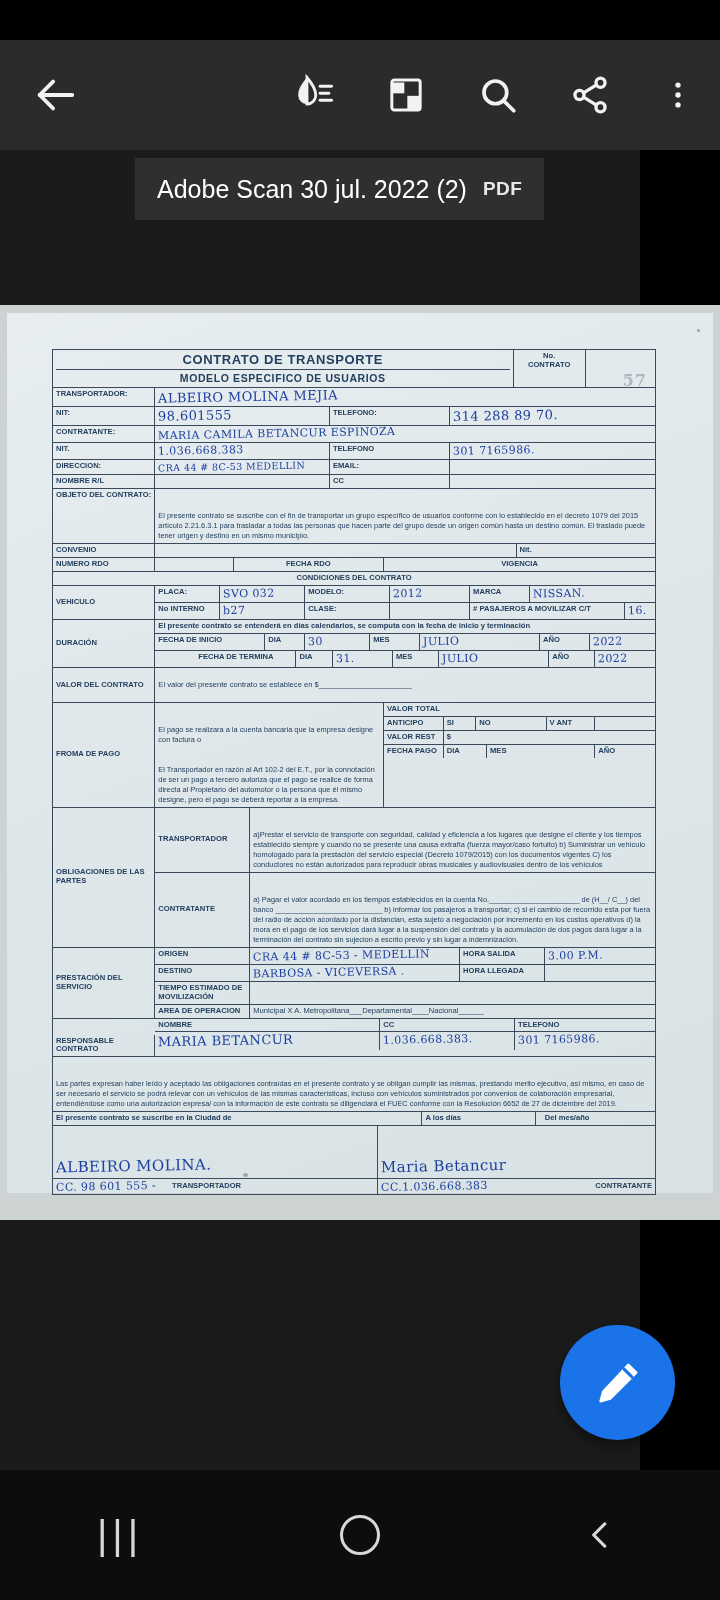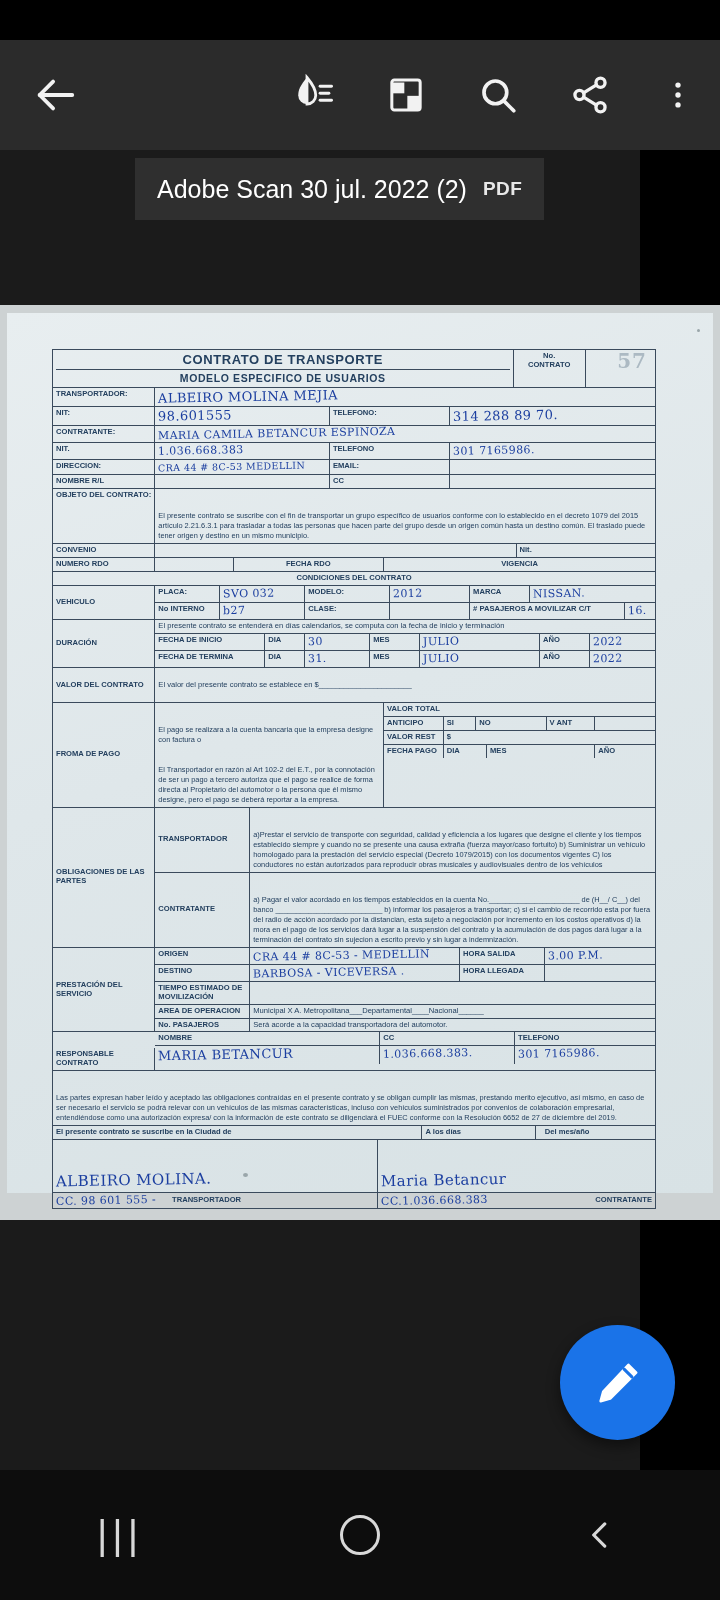--- a/index.html
+++ b/index.html
@@ -74,22 +74,22 @@
     display: inline-block;
     white-space: nowrap;
   }
   .hand.sm { font-size: 11px; }
   .hand.xs { font-size: 9.5px; }
 
   .title1 { font-size: 13px; font-weight: bold; letter-spacing: .6px; }
   .title2 { font-size: 10.5px; font-weight: bold; letter-spacing: .6px; }
 
   .stamp {
-    position: absolute; right: 8px; top: 0;
-    font-family: "DejaVu Serif", serif; font-size: 20px; color: #8fa0ad;
+    position: absolute; right: 8px; top: 22px;
+    font-family: "DejaVu Serif", serif; font-size: 16px; color: #8fa0ad;
     font-weight: bold; letter-spacing: 1px; opacity: .65;
   }
 
   .para { font-size: 7.4px; line-height: 1.35; margin-top: 20px; }
 
   
   .fab {
     position: absolute; left: 560px; top: 1325px; width: 115px; height: 115px;
     background: #1a73e8; border-radius: 50%;
     display: flex; align-items: center; justify-content: center;
@@ -275,32 +275,32 @@
               <div class="c b" style="width:31%;"># PASAJEROS A MOVILIZAR C/T</div>
               <div class="c" style="width:6%;"><span class="hand sm">16.</span></div>
             </div>
           </div>
         </div>
 
         <div class="r">
           <div class="c b" style="width:17%; display:flex; align-items:center;">DURACIÓN</div>
           <div class="c" style="width:83%; padding:0;">
             <div class="r">
-              <div class="c" style="width:100%;">El presente contrato se entenderá en días calendarios, se computa con la fecha de inicio y terminación</div>
+              <div class="c" style="width:100%;font-weight:bold;">El presente contrato se entenderá en días calendarios, se computa con la fecha de inicio y terminación</div>
             </div>
             <div class="r">
               <div class="c b" style="width:22%;">FECHA DE INICIO</div>
               <div class="c b" style="width:8%;">DIA</div>
               <div class="c" style="width:13%;"><span class="hand sm">30</span></div>
               <div class="c b" style="width:10%;">MES</div>
               <div class="c" style="width:24%;"><span class="hand sm">JULIO</span></div>
               <div class="c b" style="width:10%;">AÑO</div>
               <div class="c" style="width:13%;"><span class="hand sm">2022</span></div>
             </div>
-            <div class="r" style="border-bottom:none;">
+            <div class="r" style="border-bottom:none;margin-left:40px;">
               <div class="c b" style="width:22%;">FECHA DE TERMINA</div>
               <div class="c b" style="width:8%;">DIA</div>
               <div class="c" style="width:13%;"><span class="hand sm">31.</span></div>
               <div class="c b" style="width:10%;">MES</div>
               <div class="c" style="width:24%;"><span class="hand sm">JULIO</span></div>
               <div class="c b" style="width:10%;">AÑO</div>
               <div class="c" style="width:13%;"><span class="hand sm">2022</span></div>
             </div>
           </div>
         </div>
@@ -374,24 +374,20 @@
               <div class="c" style="width:22%;"></div>
             </div>
             <div class="r">
               <div class="c b" style="width:19%;">TIEMPO ESTIMADO DE MOVILIZACIÓN</div>
               <div class="c" style="width:81%; min-height:17px;"></div>
             </div>
             <div class="r">
               <div class="c b" style="width:19%;">AREA DE OPERACION</div>
               <div class="c" style="width:81%;">Municipal X  A. Metropolitana___Departamental____Nacional______</div>
             </div>
-            <div class="r" style="border-bottom:none;">
-              <div class="c b" style="width:19%;">No. PASAJEROS</div>
-              <div class="c" style="width:81%;">Será acorde a la capacidad transportadora del automotor.</div>
-            </div>
           </div>
         </div>
 
         <div class="r">
           <div class="c b" style="width:17%; display:flex; align-items:center;margin-top:16px;">RESPONSABLE CONTRATO</div>
           <div class="c" style="width:83%; padding:0;">
             <div class="r">
               <div class="c b" style="width:45%;">NOMBRE</div>
               <div class="c b" style="width:27%;">CC</div>
               <div class="c b" style="width:28%;">TELEFONO</div>

